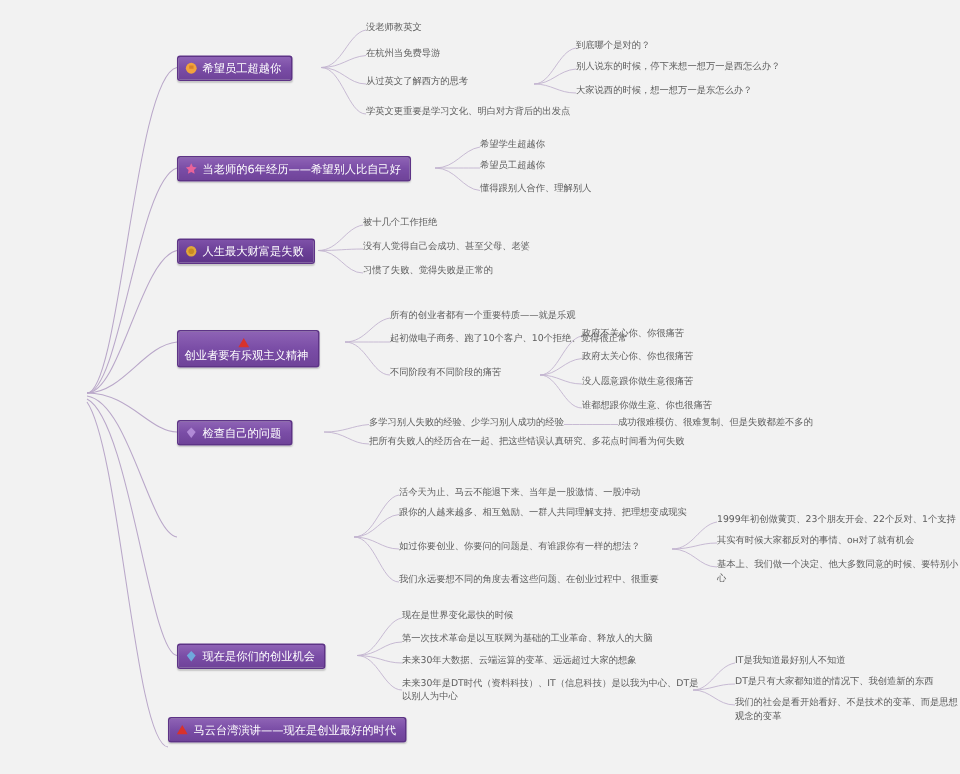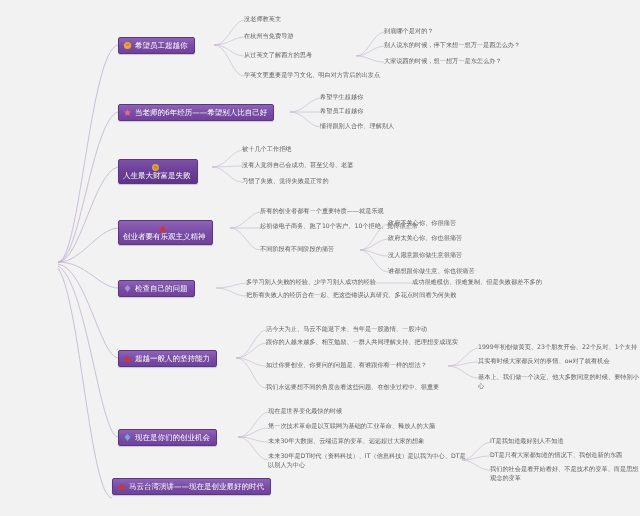--- a/index.html
+++ b/index.html
@@ -143,21 +143,21 @@
       <svg viewBox="0 0 10 10">
           <path d="M5 1l1.2 2.6L9 4l-2 1.9.5 2.8L5 7.4 2.5 8.7 3 5.9 1 4l2.8-.4z" fill="#e8639a"></path>
         </svg>
     </span>
     <span class="lbl">当老师的6年经历——希望别人比自己好</span>
   </div>
   <div class="node leaf" style="left:320px;top:93px;">希望学生超越你</div>
   <div class="node leaf" style="left:320px;top:107px;">希望员工超越你</div>
   <div class="node leaf" style="left:320px;top:122px;">懂得跟别人合作、理解别人</div>
 
-  <div class="node branch dark" style="left:118px;top:159px;flex-direction:column;">
+  <div class="node branch dark" style="left:118px;top:159px;">
     <span class="ico">
       <svg viewBox="0 0 10 10">
           <circle cx="5" cy="5" r="3.8" fill="#e0a73a"></circle>
           <circle cx="5" cy="5" r="2.1" fill="#c98b22"></circle>
         </svg>
     </span>
     <span class="lbl">人生最大财富是失败</span>
   </div>
   <div class="node leaf" style="left:242px;top:145px;">被十几个工作拒绝</div>
   <div class="node leaf" style="left:242px;top:161px;">没有人觉得自己会成功、甚至父母、老婆</div>
@@ -184,28 +184,20 @@
       <svg viewBox="0 0 10 10">
           <path d="M5 1.2l3.3 3.3L5 8.8 1.7 4.5z" fill="#b18ad6"></path>
         </svg>
     </span>
     <span class="lbl">检查自己的问题</span>
   </div>
   <div class="node leaf" style="left:246px;top:278px;">多学习别人失败的经验、少学习别人成功的经验</div>
   <div class="node leaf" style="left:246px;top:291px;">把所有失败人的经历合在一起、把这些错误认真研究、多花点时间看为何失败</div>
   <div class="node leaf" style="left:412px;top:278px;">成功很难模仿、很难复制、但是失败都差不多的</div>
 
-  <div class="node branch" style="left:118px;top:350px;">
-    <span class="ico">
-      <svg viewBox="0 0 10 10">
-          <path d="M5 1.4L9 8.4H1z" fill="#d8322c"></path>
-        </svg>
-    </span>
-    <span class="lbl">超越一般人的坚持能力</span>
-  </div>
   <div class="node leaf" style="left:266px;top:325px;">活今天为止、马云不能退下来、当年是一股激情、一股冲动</div>
   <div class="node leaf" style="left:266px;top:338px;">跟你的人越来越多、相互勉励、一群人共同理解支持、把理想变成现实</div>
   <div class="node leaf" style="left:266px;top:361px;">如过你要创业、你要问的问题是、有谁跟你有一样的想法？</div>
   <div class="node leaf" style="left:266px;top:383px;">我们永远要想不同的角度去看这些问题、在创业过程中、很重要</div>
   <div class="node leaf" style="left:478px;top:343px;">1999年初创做黄页、23个朋友开会、22个反对、1个支持</div>
   <div class="node leaf" style="left:478px;top:357px;">其实有时候大家都反对的事情、он对了就有机会</div>
   <div class="node leaf" style="left:478px;top:373px;">基本上、我们做一个决定、他大多数同意的时候、要特别小心</div>
 
   <div class="node branch" style="left:118px;top:429px;">
     <span class="ico">

